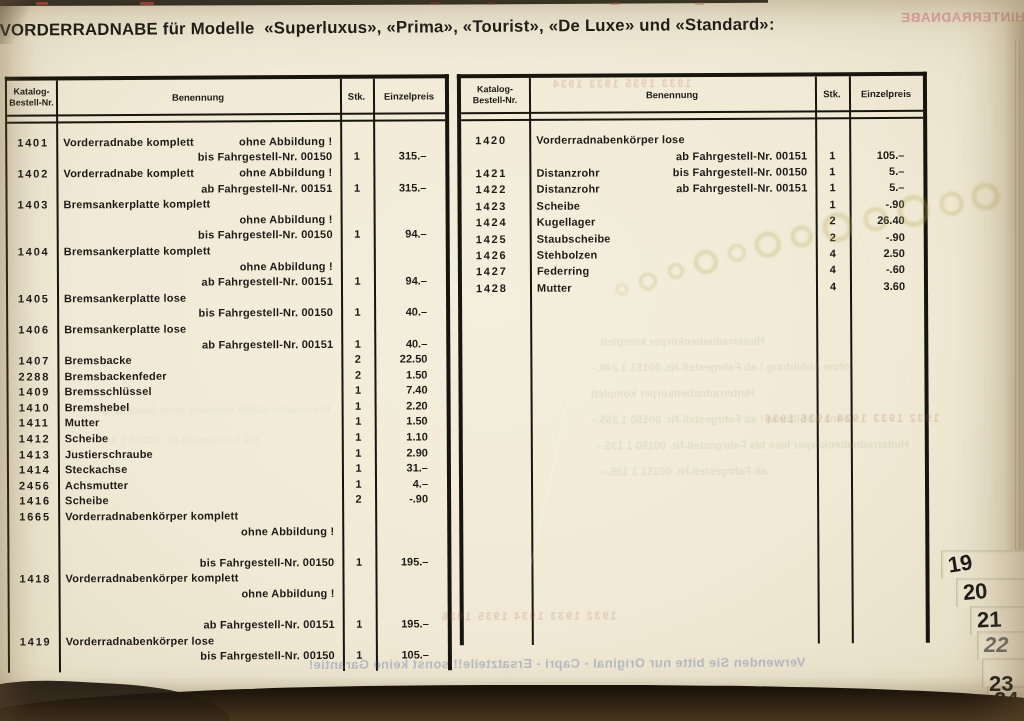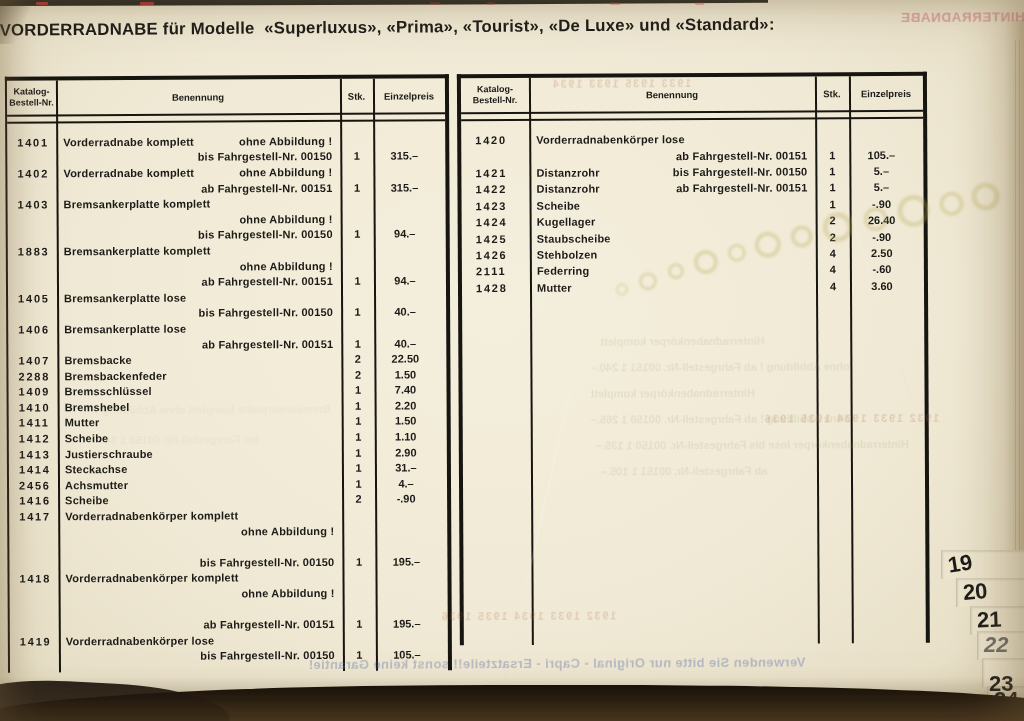--- a/index.html
+++ b/index.html
@@ -32,21 +32,21 @@
   .t-right .d1{left:68px}.t-right .d2{left:354px}.t-right .d3{left:388px}
   .tbody{position:absolute;left:0;right:0;top:54px;}
   .trow{display:grid;align-items:center;color:#1d1b18;font-weight:bold;font-size:11px;}
   .t-left .trow{height:15.6px;}
   .t-right .trow{height:16.4px;}
   .c-nr{letter-spacing:1.8px;padding-left:10px;white-space:nowrap;}
   .t-right .c-nr{padding-left:14px;}
   .c-ben{display:flex;padding-left:7px;padding-right:8px;white-space:nowrap;letter-spacing:.2px;}
   .c-ben .seg-right{margin-left:auto;}
   .c-qty{text-align:center;}
-  .c-price{text-align:center;padding-right:10px;white-space:nowrap;}
+  .c-price{text-align:right;padding-right:19px;white-space:nowrap;}
 
   
   .top-strip{position:absolute;left:0;top:0;width:768px;height:6px;background:#141210;opacity:.92;z-index:5;
     clip-path:polygon(0 0,100% 0,100% 45%,60% 75%,0 100%);}
   .red-dash{position:absolute;height:3px;background:#b83434;z-index:6;border-radius:1px;}
   .corner-tl{position:absolute;left:0;top:0;width:30px;height:44px;z-index:5;
     background:linear-gradient(115deg, rgba(60,50,38,.55), rgba(60,50,38,0) 70%);}
   .band-shadow{position:absolute;left:0;right:0;bottom:14px;height:30px;z-index:4;
     background:linear-gradient(to bottom, rgba(90,70,45,0), rgba(90,70,45,.28));}
   .band{position:absolute;left:-28px;right:-28px;bottom:-36px;height:72px;z-index:5;
@@ -179,21 +179,21 @@
           </div>
           <div class="trow">
             <span class="c-nr"></span>
             <div class="c-ben">
               <span class="seg-right">bis Fahrgestell-Nr. 00150</span>
             </div>
             <span class="c-qty">1</span>
             <span class="c-price">94.–</span>
           </div>
           <div class="trow">
-            <span class="c-nr">1883</span>
+            <span class="c-nr">1404</span>
             <div class="c-ben">
               <span class="seg-left">Bremsankerplatte komplett</span>
             </div>
             <span class="c-qty"></span>
             <span class="c-price"></span>
           </div>
           <div class="trow">
             <span class="c-nr"></span>
             <div class="c-ben">
               <span class="seg-right">ohne Abbildung !</span>
@@ -315,21 +315,21 @@
           </div>
           <div class="trow">
             <span class="c-nr">1416</span>
             <div class="c-ben">
               <span class="seg-left">Scheibe</span>
             </div>
             <span class="c-qty">2</span>
             <span class="c-price">-.90</span>
           </div>
           <div class="trow">
-            <span class="c-nr">1417</span>
+            <span class="c-nr">1665</span>
             <div class="c-ben">
               <span class="seg-left">Vorderradnabenkörper komplett</span>
             </div>
             <span class="c-qty"></span>
             <span class="c-price"></span>
           </div>
           <div class="trow">
             <span class="c-nr"></span>
             <div class="c-ben">
               <span class="seg-right">ohne Abbildung !</span>
@@ -475,21 +475,21 @@
           </div>
           <div class="trow">
             <span class="c-nr">1426</span>
             <div class="c-ben">
               <span class="seg-left">Stehbolzen</span>
             </div>
             <span class="c-qty">4</span>
             <span class="c-price">2.50</span>
           </div>
           <div class="trow">
-            <span class="c-nr">2111</span>
+            <span class="c-nr">1427</span>
             <div class="c-ben">
               <span class="seg-left">Federring</span>
             </div>
             <span class="c-qty">4</span>
             <span class="c-price">-.60</span>
           </div>
           <div class="trow">
             <span class="c-nr">1428</span>
             <div class="c-ben">
               <span class="seg-left">Mutter</span>

